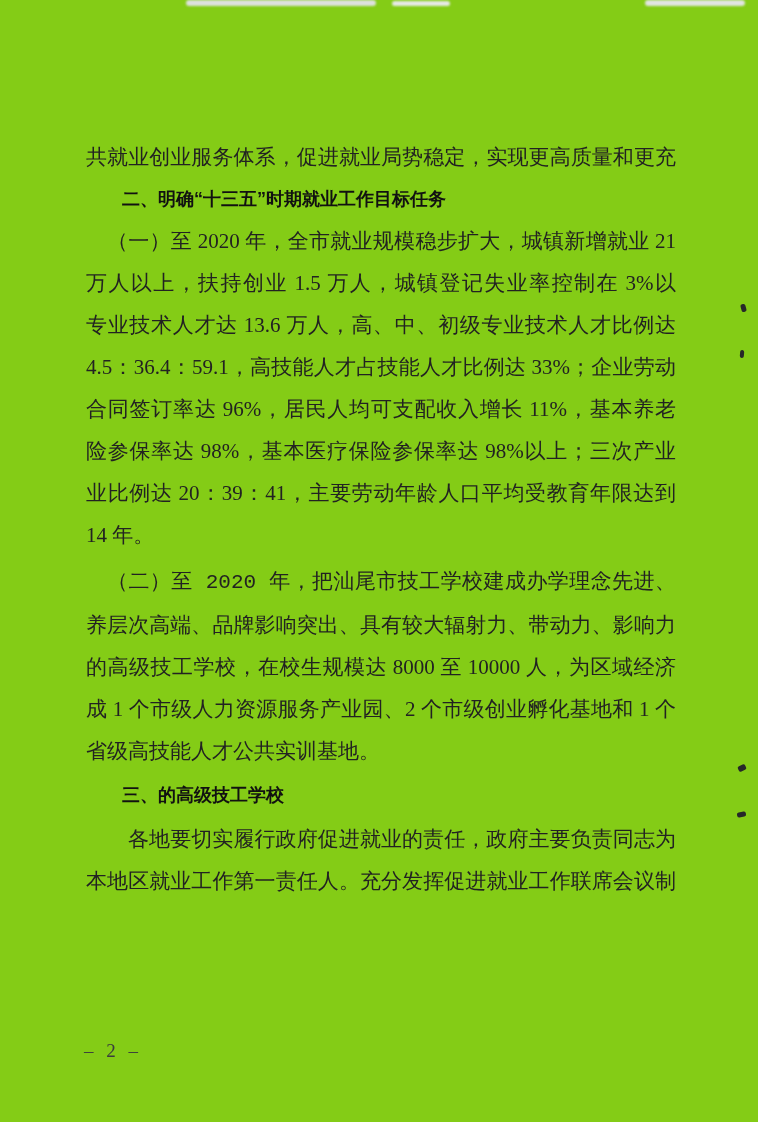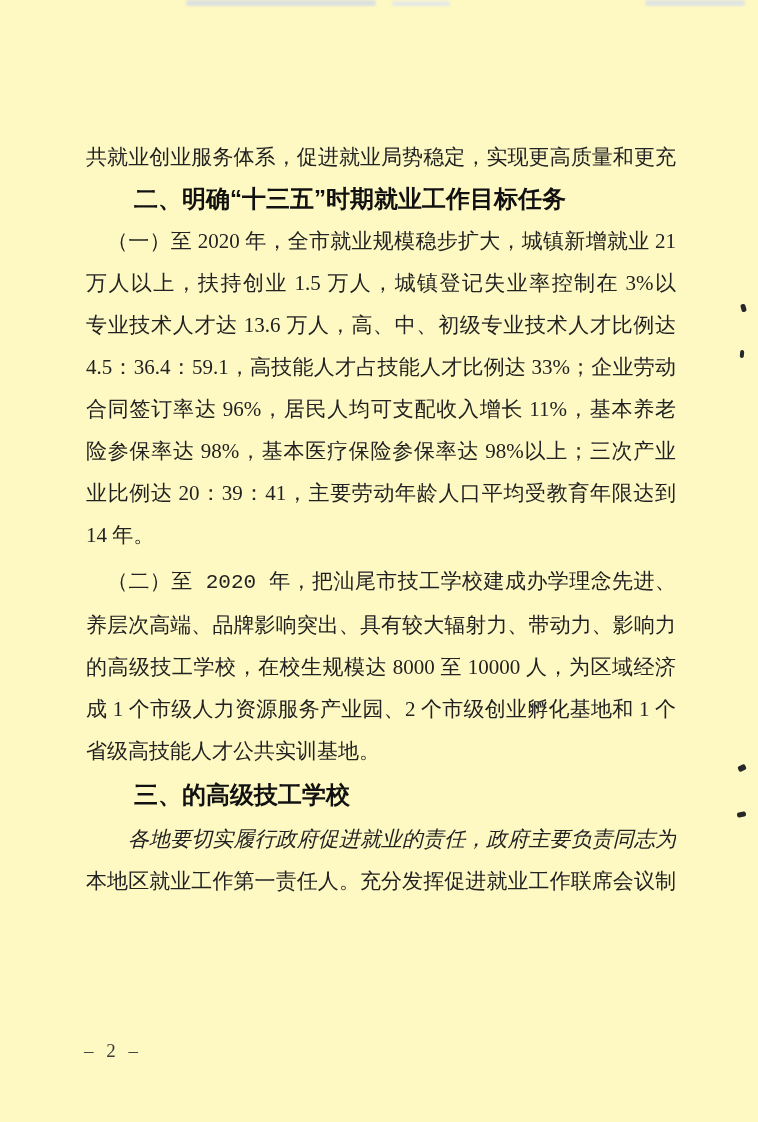--- a/index.html
+++ b/index.html
@@ -4,21 +4,21 @@
 <style>
   html, body {
     margin: 0;
     padding: 0;
     background: #ffffff;
   }
   #page {
     position: relative;
     width: 758px;
     height: 1122px;
-    background: #fef9c3;
+    background: #84cc16;
     overflow: hidden;
     font-family: "Liberation Serif", serif;
   }
   
   #doc-lines {
     position: absolute;
     left: 86px;
     top: 136px;
     width: 590px;
   }
@@ -33,21 +33,21 @@
   }
   .line.j {
     white-space: normal;
     text-align: justify;
     text-align-last: justify;
     text-justify: inter-character;
   }
   .line.heading {
     font-family: "Liberation Sans", sans-serif;
     font-weight: 700;
-    font-size: 24px;
+    font-size: 18px;
     color: #111111;
   }
   
   #page-number {
     position: absolute;
     left: 84px;
     top: 1040px;
     font-size: 19px;
     letter-spacing: 4px;
     color: #3a3d3d;
@@ -93,19 +93,19 @@
       <div class="line j">合同签订率达 96%，居民人均可支配收入增长 11%，基本养老保</div>
       <div class="line j">险参保率达 98%，基本医疗保险参保率达 98%以上；三次产业就</div>
       <div class="line j">业比例达 20：39：41，主要劳动年龄人口平均受教育年限达到</div>
       <div class="line">14 年。</div>
       <div class="line j" style="text-indent: 1em; margin-top: 6px; font-family: Liberation Mono, monospace;">（二）至 2020 年，把汕尾市技工学校建成办学理念先进、培</div>
       <div class="line j">养层次高端、品牌影响突出、具有较大辐射力、带动力、影响力</div>
       <div class="line j">的高级技工学校，在校生规模达 8000 至 10000 人，为区域经济</div>
       <div class="line j">成 1 个市级人力资源服务产业园、2 个市级创业孵化基地和 1 个</div>
       <div class="line">省级高技能人才公共实训基地。</div>
       <div class="line heading" style="text-indent: 2em; margin-top: 2px;">三、的高级技工学校</div>
-      <div class="line j" style="text-indent: 2em; margin-top: 2px; font-style: italic;">各地要切实履行政府促进就业的责任，政府主要负责同志为</div>
+      <div class="line j" style="text-indent: 2em; margin-top: 2px;">各地要切实履行政府促进就业的责任，政府主要负责同志为</div>
       <div class="line j">本地区就业工作第一责任人。充分发挥促进就业工作联席会议制</div>
     </main>
 
   <div id="page-number">– 2 –</div>
 
 </div>
 
 </body></html>

